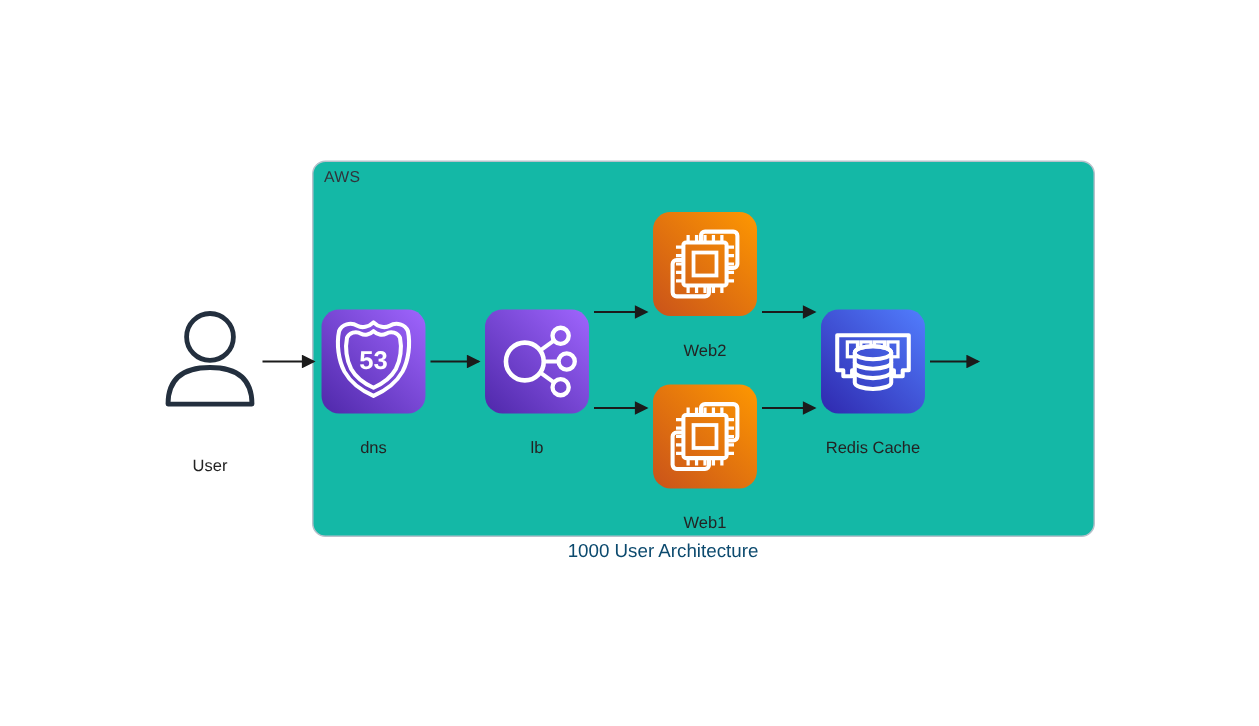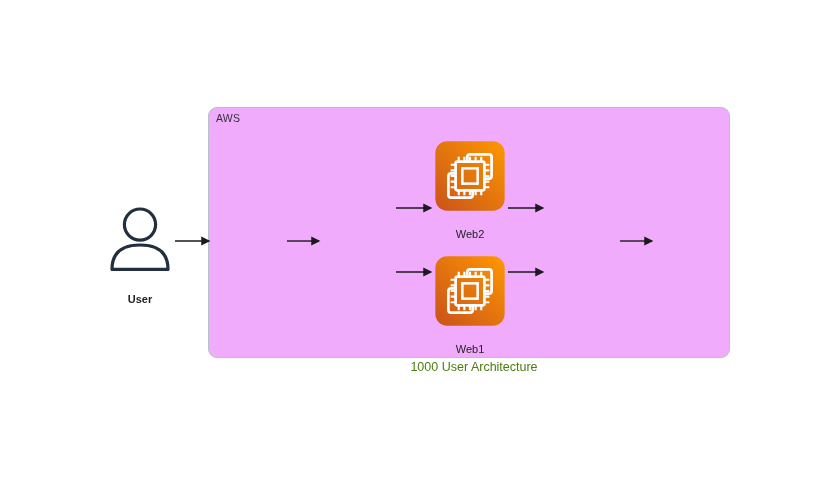--- a/index.html
+++ b/index.html
@@ -1,29 +1,29 @@
 <!DOCTYPE html>
 <html><head>
 <meta charset="utf-8">
 <style>
   html,body{margin:0;padding:0;background:#fff;}
   body{width:839px;height:484px;font-family:"Liberation Sans",sans-serif;}
   #canvas{position:relative;width:839px;height:484px;background:#fff;overflow:hidden;}
   .aws-group{position:absolute;left:208px;top:107px;width:522px;height:251px;
-    background:#f0abfc;border:1px solid #B7C1CB;border-radius:9px;box-sizing:border-box;}
+    background:#14b8a6;border:1px solid #B7C1CB;border-radius:9px;box-sizing:border-box;}
   .aws-group-label{position:absolute;left:7px;top:4px;font-size:10.5px;color:#31333A;letter-spacing:.2px;}
   #edge-layer{position:absolute;left:0;top:0;width:839px;height:484px;pointer-events:none;}
   .node{position:absolute;width:72px;}
   .node svg.icon{display:block;}
   .node-label{position:absolute;top:77px;left:50%;transform:translateX(-50%);
     white-space:nowrap;font-size:11px;color:#232323;margin-top:11px;}
   #node-user{width:64px;}
-  #node-user .node-label{top:76px;font-weight:bold;}
+  #node-user .node-label{top:88px;}
   .caption{position:absolute;left:442px;top:360px;transform:translateX(-50%);
-    font-size:12.5px;color:#4d7c0f;white-space:nowrap;margin-left:32px;}
+    font-size:12.5px;color:#0c4a6e;white-space:nowrap;}
 </style>
 </head>
 <body>
 
 <svg width="0" height="0" style="position:absolute" aria-hidden="true">
   <defs>
     <linearGradient id="gradPurple" gradientUnits="userSpaceOnUse" x1="0" y1="80" x2="80" y2="0">
       <stop offset="0" stop-color="#4D27A8"></stop>
         <stop offset="1" stop-color="#A166FF"></stop>
     </linearGradient>
@@ -60,21 +60,47 @@
     </svg>
 
   <div class="node" id="node-user" style="left:108px;top:206px">
     <svg class="icon" viewBox="0 0 80 82" width="64" height="66">
       <circle cx="40" cy="23" r="19.5" fill="none" stroke="#232F3E" stroke-width="4"></circle>
       <path d="M5,79 C5,57 19,48.5 40,48.5 C61,48.5 75,57 75,79 Z" fill="none" stroke="#232F3E" stroke-width="4" stroke-linejoin="round"></path>
     </svg>
     <div class="node-label">User</div>
   </div>
 
+  <div class="node" id="node-dns" style="left:213px;top:205px">
+    <svg class="icon" viewBox="0 0 80 80" width="72" height="72">
+      <rect x="1.5" y="1.5" width="77" height="77" rx="13" fill="url(#gradPurple)"></rect>
+      <g fill="none" stroke="#fff" stroke-linejoin="round" stroke-linecap="round">
+        <path stroke-width="3" d="M40,11 C36.5,14.5 31.5,15.5 28,13.5 C23,10.5 16.5,12.5 14.5,17.5 C12.5,27 14,39 18.5,47.5 C23,55.5 31,61.5 40,65.5 C49,61.5 57,55.5 61.5,47.5 C66,39 67.5,27 65.5,17.5 C63.5,12.5 57,10.5 52,13.5 C48.5,15.5 43.5,14.5 40,11 Z"></path>
+        <path stroke-width="3.9" transform="translate(9.2,9.0) scale(0.77)" d="M40,11 C36.5,14.5 31.5,15.5 28,13.5 C23,10.5 16.5,12.5 14.5,17.5 C12.5,27 14,39 18.5,47.5 C23,55.5 31,61.5 40,65.5 C49,61.5 57,55.5 61.5,47.5 C66,39 67.5,27 65.5,17.5 C63.5,12.5 57,10.5 52,13.5 C48.5,15.5 43.5,14.5 40,11 Z"></path>
+      </g>
+      <text x="40" y="45.5" font-size="19" font-weight="bold" fill="#fff" text-anchor="middle" font-family="Liberation Sans, sans-serif">53</text>
+    </svg>
+    <div class="node-label">dns</div>
+  </div>
 
+  <div class="node" id="node-lb" style="left:322px;top:205px">
+    <svg class="icon" viewBox="0 0 80 80" width="72" height="72">
+      <rect x="1.5" y="1.5" width="77" height="77" rx="13" fill="url(#gradPurple)"></rect>
+      <g fill="none" stroke="#fff">
+        <line x1="41.5" y1="32.5" x2="52.5" y2="24.5" stroke-width="3"></line>
+        <line x1="45" y1="40" x2="56" y2="40" stroke-width="3"></line>
+        <line x1="41.5" y1="47.5" x2="52.5" y2="55.5" stroke-width="3"></line>
+        <circle cx="31" cy="40" r="14" stroke-width="3.4"></circle>
+        <circle cx="57.5" cy="21" r="6" stroke-width="3.2"></circle>
+        <circle cx="62" cy="40" r="6" stroke-width="3.2"></circle>
+        <circle cx="57.5" cy="59" r="6" stroke-width="3.2"></circle>
+      </g>
+    </svg>
+    <div class="node-label">lb</div>
+  </div>
 
   <div class="node" id="node-web2" style="left:434px;top:140px">
     <svg class="icon" viewBox="0 0 80 80" width="72" height="72">
       <rect x="1.5" y="1.5" width="77" height="77" rx="13" fill="url(#gradOrange)"></rect>
       <g fill="none" stroke="#fff" stroke-width="3">
         <rect x="37" y="16" width="27" height="27" rx="3"></rect>
         <rect x="16" y="37" width="27" height="27" rx="3"></rect>
       </g>
       <rect x="24" y="24" width="32" height="32" rx="2" fill="url(#gradOrange)" stroke="#fff" stroke-width="3"></rect>
       <g stroke="#fff" stroke-width="2.4">
@@ -100,16 +126,33 @@
         <path d="M27.5,18.5 V23.5 M33.75,18.5 V23.5 M40,18.5 V23.5 M46.25,18.5 V23.5 M52.5,18.5 V23.5"></path>
         <path d="M27.5,56.5 V61.5 M33.75,56.5 V61.5 M40,56.5 V61.5 M46.25,56.5 V61.5 M52.5,56.5 V61.5"></path>
         <path d="M18.5,27.5 H23.5 M18.5,33.75 H23.5 M18.5,40 H23.5 M18.5,46.25 H23.5 M18.5,52.5 H23.5"></path>
         <path d="M56.5,27.5 H61.5 M56.5,33.75 H61.5 M56.5,40 H61.5 M56.5,46.25 H61.5 M56.5,52.5 H61.5"></path>
       </g>
       <rect x="31.5" y="31.5" width="17" height="17" fill="none" stroke="#fff" stroke-width="2.8"></rect>
     </svg>
     <div class="node-label">Web1</div>
   </div>
 
+  <div class="node" id="node-redis" style="left:546px;top:205px">
+    <svg class="icon" viewBox="0 0 80 80" width="72" height="72">
+      <rect x="1.5" y="1.5" width="77" height="77" rx="13" fill="url(#gradBlue)"></rect>
+      <path d="M13.5,20.5 H66.5 V46.5 H62 V51 H55.5 V46.5 H24.5 V51 H18 V46.5 H13.5 Z" fill="none" stroke="#fff" stroke-width="3" stroke-linejoin="round"></path>
+      <g fill="none" stroke="#fff" stroke-width="2.4">
+        <rect x="21" y="25.5" width="7.5" height="11"></rect>
+        <rect x="31" y="25.5" width="7.5" height="11"></rect>
+        <rect x="41" y="25.5" width="7.5" height="11"></rect>
+        <rect x="51" y="25.5" width="7.5" height="11"></rect>
+      </g>
+      <path d="M26.5,33.5 V55.5 A13.5,4.8 0 0 0 53.5,55.5 V33.5 A13.5,4.8 0 0 0 26.5,33.5 Z" fill="url(#gradBlue)" stroke="#fff" stroke-width="3"></path>
+      <ellipse cx="40" cy="33.5" rx="13.5" ry="4.8" fill="none" stroke="#fff" stroke-width="3"></ellipse>
+      <path d="M26.5,40.5 A13.5,4.8 0 0 0 53.5,40.5" fill="none" stroke="#fff" stroke-width="3"></path>
+      <path d="M26.5,47.5 A13.5,4.8 0 0 0 53.5,47.5" fill="none" stroke="#fff" stroke-width="3"></path>
+    </svg>
+    <div class="node-label">Redis Cache</div>
+  </div>
 
 
   <div class="caption">1000 User Architecture</div>
 </div>
 
 </body></html>

